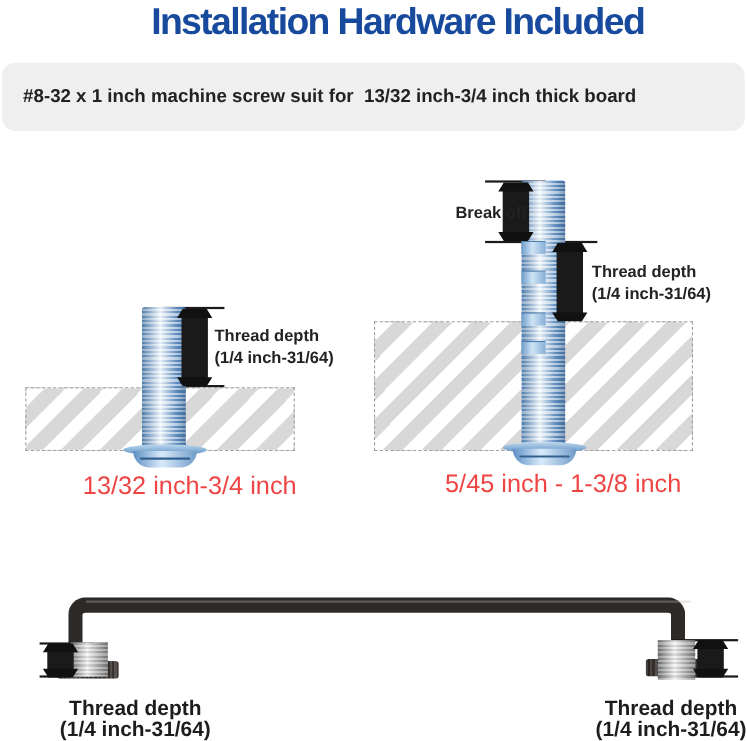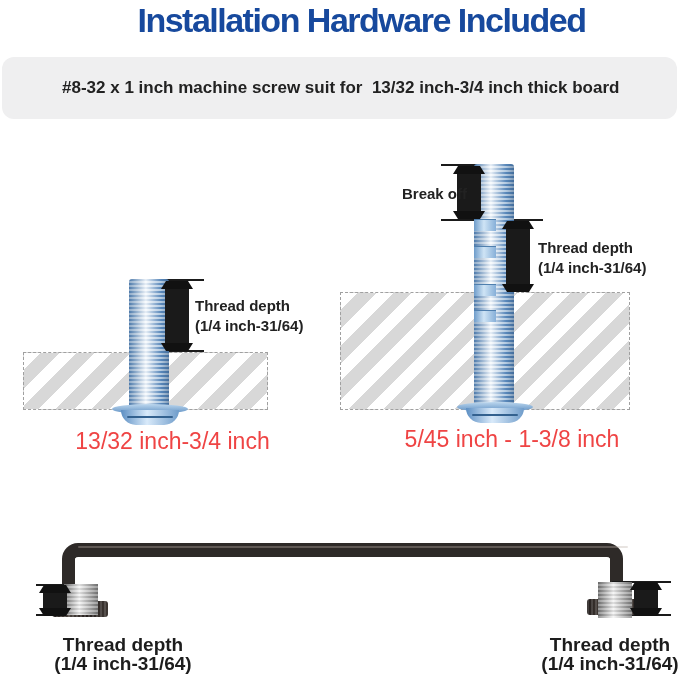--- a/index.html
+++ b/index.html
@@ -12,21 +12,21 @@
   
   #title{
     top:1px;left:0;width:679px;text-align:center;
     font-size:34px;font-weight:bold;letter-spacing:-1.5px;color:#17499d;
   }
 
   
   #info-box{
     top:57px;left:2px;width:675px;height:62px;background:#efeff0;border-radius:12px;
     display:flex;flex-direction:column;justify-content:center;row-gap:5px;
-    box-sizing:border-box;padding-left:60px;
+    box-sizing:border-box;padding-left:19px;
   }
   .info-line{font-size:17px;font-weight:bold;color:#222;white-space:pre;}
 
   
   .board{
     background:repeating-linear-gradient(135deg,#ffffff 0 12px,#d8d8d8 12px 25px);
     border:1px dashed #a0a0a0;box-sizing:border-box;z-index:1;
   }
   #board-left{left:23px;top:352px;width:245px;height:58px;}
   #board-right{left:340px;top:292px;width:290px;height:118px;}
@@ -127,21 +127,21 @@
   <div class="abs smooth-band" style="top:310px;"></div>
   <div class="abs head-flange" style="left:457px;top:402px;"></div>
   <div class="abs head-dome" style="left:466px;top:408px;"></div>
   <div class="abs head-slot" style="left:472px;top:414px;width:24px;"></div>
 
   <div class="abs tick" style="left:441px;top:164px;width:33px;"></div>
   <div class="abs tick" style="left:441px;top:219px;width:80px;"></div>
   <div class="abs dim-line-v" style="left:457px;top:168px;height:48px;"></div>
   <div class="abs ah ah-up" style="left:453px;top:166px;"></div>
   <div class="abs ah ah-down" style="left:453px;top:211px;"></div>
-  <div class="abs anno" style="left:380px;top:184px;">Break off</div>
+  <div class="abs anno" style="left:392px;top:184px;">Break off</div>
 
   <div class="abs dim-line-v" style="left:506px;top:223px;height:62px;"></div>
   <div class="abs ah ah-up" style="left:502px;top:221px;"></div>
   <div class="abs ah ah-down" style="left:502px;top:284px;"></div>
   <div class="abs anno" style="left:516px;top:238px;">
     <div>Thread depth</div>
     <div>(1/4 inch-31/64)</div>
   </div>
   <div class="abs board-label" style="left:345px;top:426px;width:290px;">5/45 inch - 1-3/8 inch</div>
 

